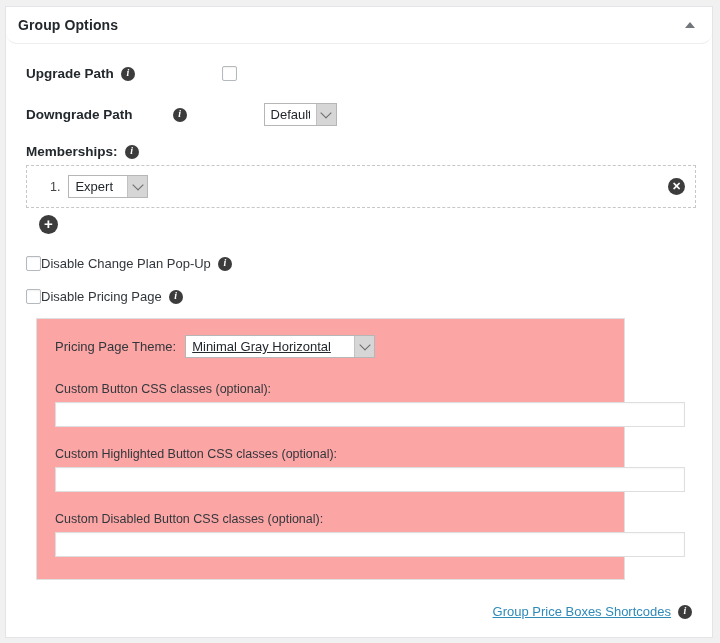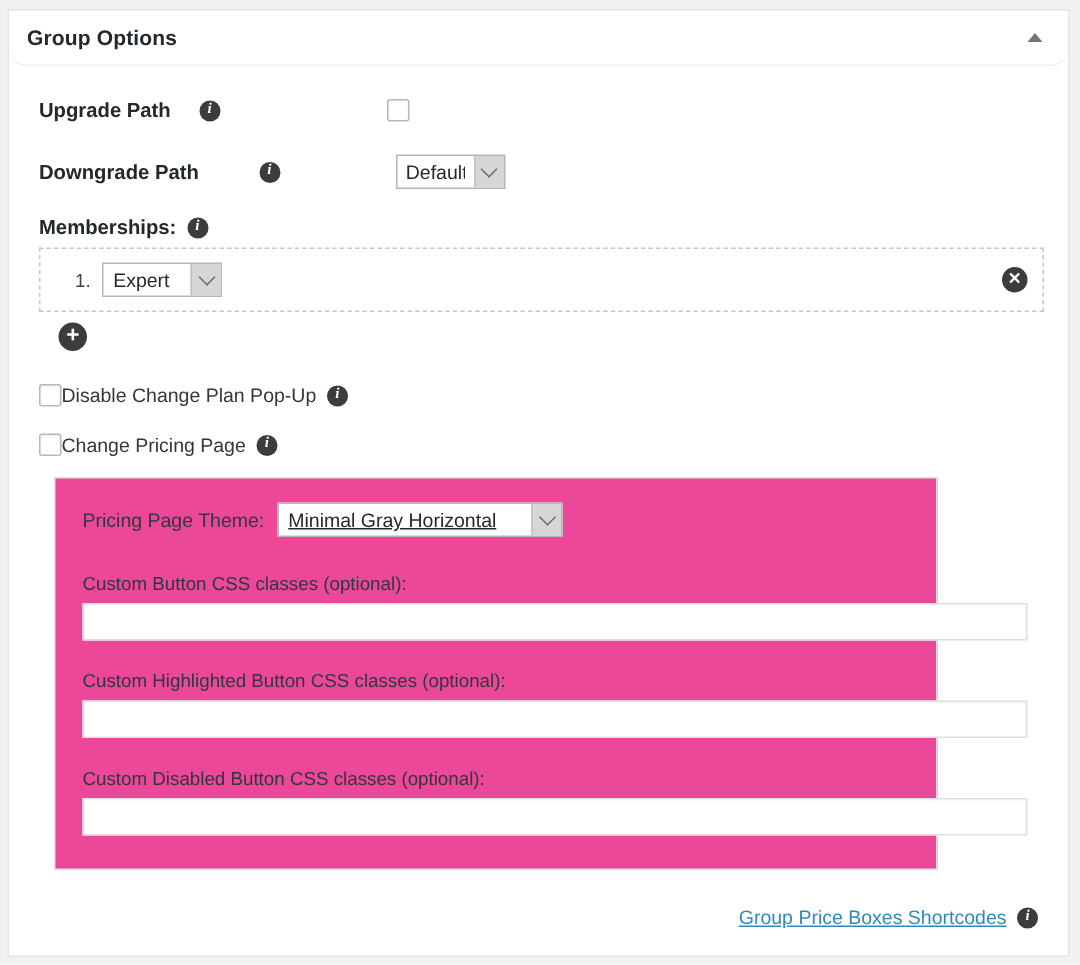--- a/index.html
+++ b/index.html
@@ -216,21 +216,21 @@
     color: #32373c;
     white-space: nowrap;
   }
 
   
   .inner-panel {
     margin-top: 14px;
     margin-left: 10px;
     width: 589px;
     border: 1px solid #e0e0e0;
-    background: #ec4899;
+    background: #fca5a5;
     box-sizing: border-box;
     padding: 16px 18px 22px 18px;
   }
   .theme-row {
     display: flex;
     align-items: center;
     margin-bottom: 24px;
   }
   .theme-label {
     font-size: 13px;
@@ -279,21 +279,21 @@
 
   <div class="metabox-header">
     <div class="metabox-title">Group Options</div>
     <div class="toggle-arrow">
       <div class="tri"></div>
     </div>
   </div>
 
   <div class="metabox-body">
 
-    <div class="field-row" style="margin-bottom:22px;gap:12px;">
+    <div class="field-row" style="margin-bottom:22px;">
       <div class="field-label">Upgrade Path</div>
       <span class="info-icon">
           <span>i</span>
         </span>
       <div style="width:87px;"></div>
       <input type="checkbox" class="cbx" style="">
     </div>
 
     <div class="field-row" style="margin-bottom:18px;gap:33px;">
       <div class="field-label">Downgrade Path</div>
@@ -343,21 +343,21 @@
     <div class="check-row">
       <input type="checkbox" class="cbx" style="">
       <span class="check-label">Disable Change Plan Pop-Up</span>
       <span class="info-icon">
           <span>i</span>
         </span>
     </div>
 
     <div class="check-row" style="margin-top:18px;">
       <input type="checkbox" class="cbx" style="">
-      <span class="check-label">Change Pricing Page</span>
+      <span class="check-label">Disable Pricing Page</span>
       <span class="info-icon">
           <span>i</span>
         </span>
     </div>
 
     <div class="inner-panel">
 
       <div class="theme-row">
         <span class="theme-label">Pricing Page Theme:</span>
         <span class="sel-wrap">

